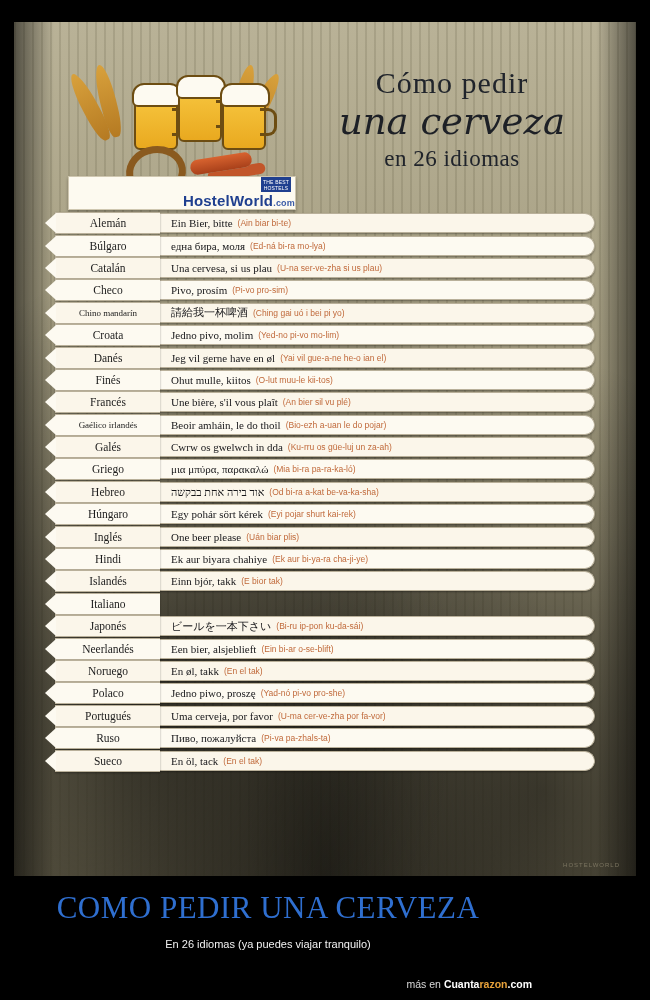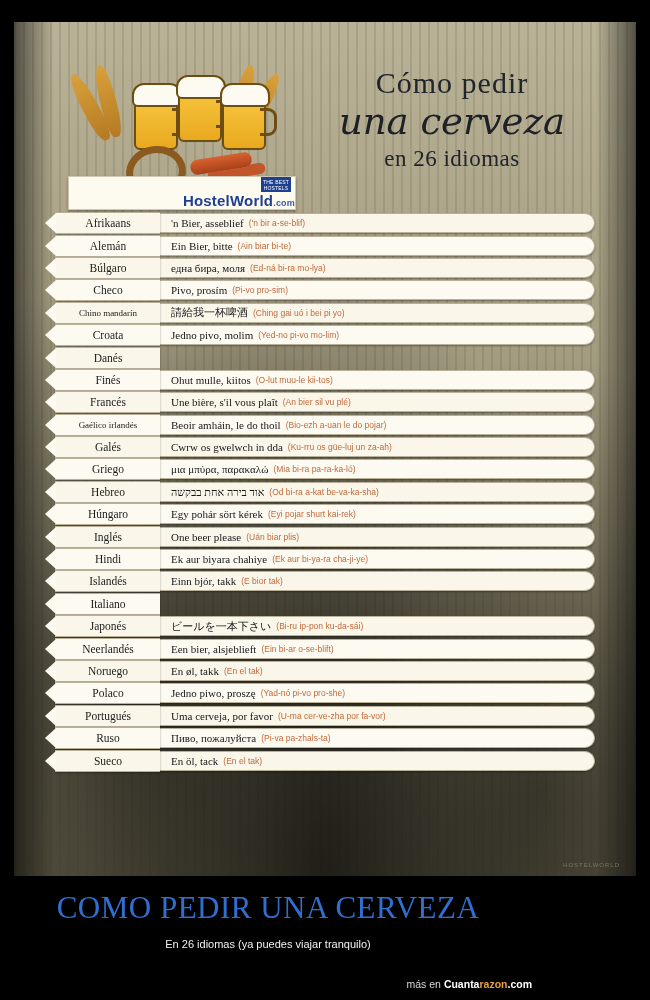--- a/index.html
+++ b/index.html
@@ -351,47 +351,47 @@
         <div class="t1">Cómo pedir</div>
         <div class="t2">una cerveza</div>
         <div class="t3">en 26 idiomas</div>
       </div>
 
     </div>
 
     <div class="rows" id="rows">
         <div class="row">
           <div class="lang">
-            <span class="lang-text">Afrikaans</span>
-          </div>
-          <div class="phrase">
-            <span class="phrase-text">'n Bier, asseblief</span>
-            <span class="pron">('n bir a-se-blif)</span>
-          </div>
-        </div>
-        <div class="row">
-          <div class="lang">
             <span class="lang-text">Alemán</span>
           </div>
           <div class="phrase">
             <span class="phrase-text">Ein Bier, bitte</span>
             <span class="pron">(Ain biar bi-te)</span>
           </div>
         </div>
         <div class="row">
           <div class="lang">
             <span class="lang-text">Búlgaro</span>
           </div>
           <div class="phrase">
             <span class="phrase-text">една бира, моля</span>
             <span class="pron">(Ed-ná bi-ra mo-lya)</span>
           </div>
         </div>
         <div class="row">
           <div class="lang">
+            <span class="lang-text">Catalán</span>
+          </div>
+          <div class="phrase">
+            <span class="phrase-text">Una cervesa, si us plau</span>
+            <span class="pron">(U-na ser-ve-zha si us plau)</span>
+          </div>
+        </div>
+        <div class="row">
+          <div class="lang">
             <span class="lang-text">Checo</span>
           </div>
           <div class="phrase">
             <span class="phrase-text">Pivo, prosím</span>
             <span class="pron">(Pi-vo pro-sim)</span>
           </div>
         </div>
         <div class="row">
           <div class="lang">
             <span class="lang-text small">Chino mandarín</span>
@@ -406,20 +406,24 @@
             <span class="lang-text">Croata</span>
           </div>
           <div class="phrase">
             <span class="phrase-text">Jedno pivo, molim</span>
             <span class="pron">(Yed-no pi-vo mo-lim)</span>
           </div>
         </div>
         <div class="row">
           <div class="lang">
             <span class="lang-text">Danés</span>
+          </div>
+          <div class="phrase">
+            <span class="phrase-text">Jeg vil gerne have en øl</span>
+            <span class="pron">(Yai vil gue-a-ne he-o  ian el)</span>
           </div>
         </div>
         <div class="row">
           <div class="lang">
             <span class="lang-text">Finés</span>
           </div>
           <div class="phrase">
             <span class="phrase-text">Ohut mulle, kiitos</span>
             <span class="pron">(O-lut muu-le kii-tos)</span>
           </div>

